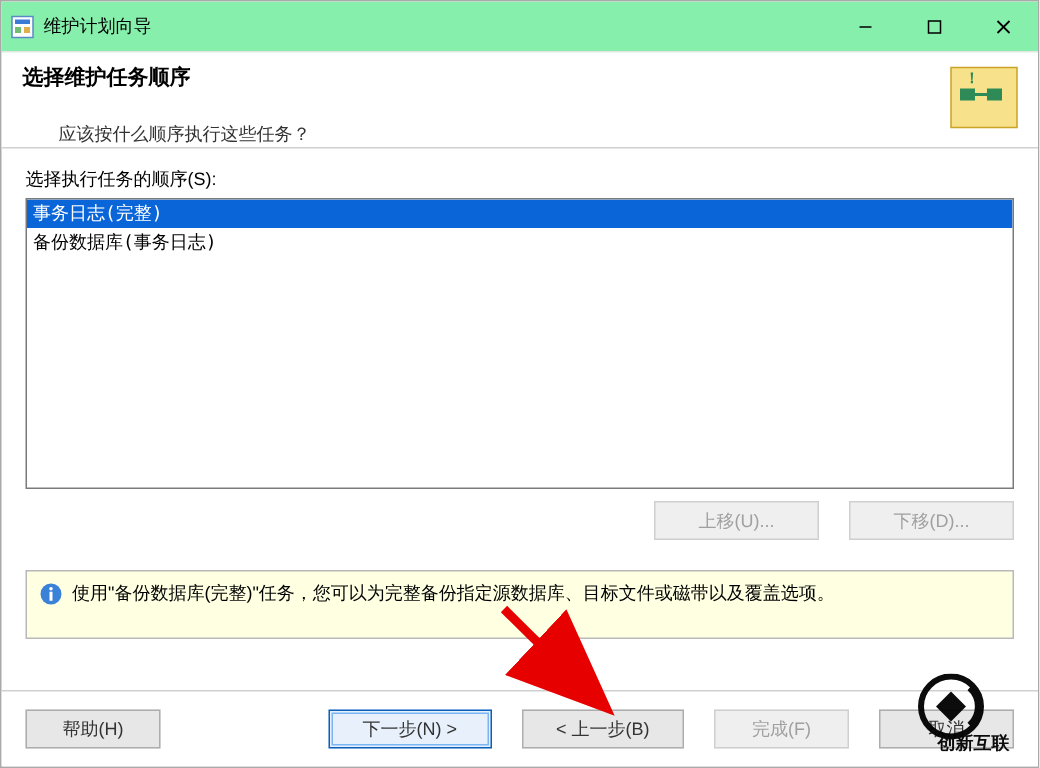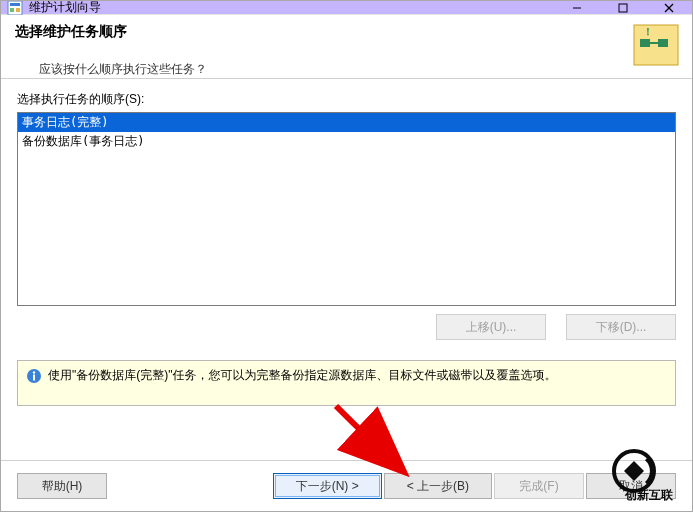--- a/index.html
+++ b/index.html
@@ -10,25 +10,25 @@
     background: #fff;
   }
   .window {
     width: 693px; height: 512px;
     border: 1px solid #a9a9a9;
     position: relative;
     background: #fff;
     overflow: hidden;
   }
   .titlebar {
-    height: 14px;
+    height: 34px;
     display: flex;
     align-items: center;
     padding: 0 0 0 6px;
-    background: #c4b5fd;
+    background: #86efac;
     border-bottom: 1px solid #e5e5e5;
   }
   .titlebar .app-icon {
     width: 16px; height: 16px; margin-right: 6px;
   }
   .titlebar .title { flex: 0 0 auto; color: #000; font-size: 12px; }
   .titlebar .spacer { flex: 1; }
   .win-ctrl {
     width: 46px; height: 30px;
     display: flex; align-items: center; justify-content: center;
@@ -108,21 +108,21 @@
   .info-box .info-icon { width: 16px; height: 16px; flex: 0 0 auto; margin-top: 1px;}
   .info-box .info-text { font-size: 12px; color: #000; line-height: 1.4; }
 
   .footer {
     position: absolute;
     left: 0; right: 0; bottom: 0;
     border-top: 1px solid #d0d0d0;
     padding: 12px 16px;
     display: flex;
     align-items: center;
-    gap: 2px;
+    gap: 20px;
     background: #fff;
   }
   .footer .spacer { flex: 1; }
   .footer .btn { min-width: 90px; }
   .footer .btn-wide { min-width: 100px; }
   .btn.primary {
     border: 1px solid #0b5fbb;
     background: #e7f0fb;
     outline: 1px solid #7ab6f5;
     outline-offset: -3px;

